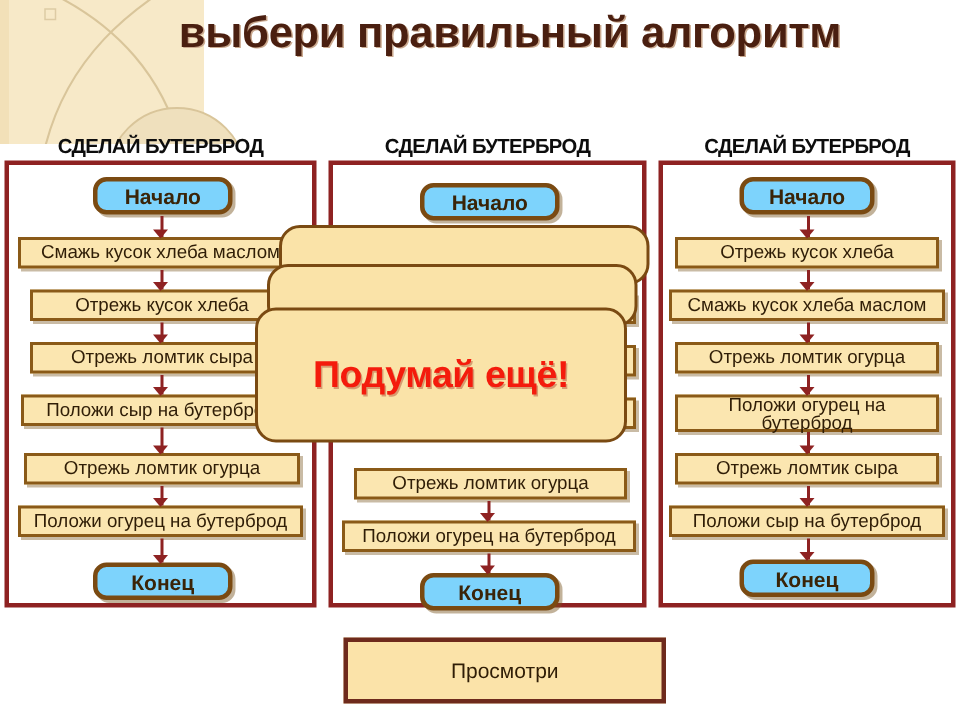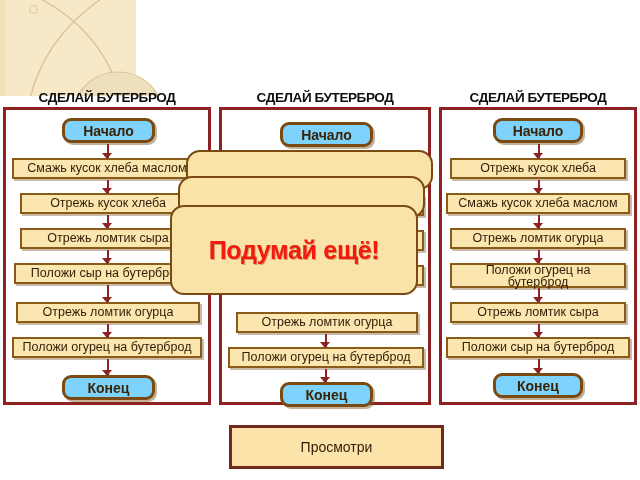--- a/index.html
+++ b/index.html
@@ -103,20 +103,21 @@
   <div class="panel"></div>
   <svg width="172" height="96" viewBox="0 0 172 96">
     <path d="M150 -30 C 90 0, 36 40, 26 120" fill="none" stroke="#d9c59a" stroke-width="1.4"></path>
     <path d="M22 -10 C 70 10, 120 50, 126 130" fill="none" stroke="#d9c59a" stroke-width="1.4"></path>
     <circle cx="118" cy="118" r="46" fill="#efe0bd" stroke="#d9c59a" stroke-width="1.2"></circle>
     <rect x="30" y="6" width="7" height="7" fill="none" stroke="#ddcba4" stroke-width="1"></rect>
   </svg>
 </div>
 
 <div id="title">
+  <div>выбери правильный алгоритм</div>
 </div>
 
 <div class="col" id="col1">
   <div class="col-head">СДЕЛАЙ БУТЕРБРОД</div>
   <div class="col-body">
     <div class="term" style="left:56px;top:8px;width:93px;">Начало</div>
     <div class="arrow" style="left:96px;top:34px;height:14px;">
         <i></i>
         <b></b>
       </div>

